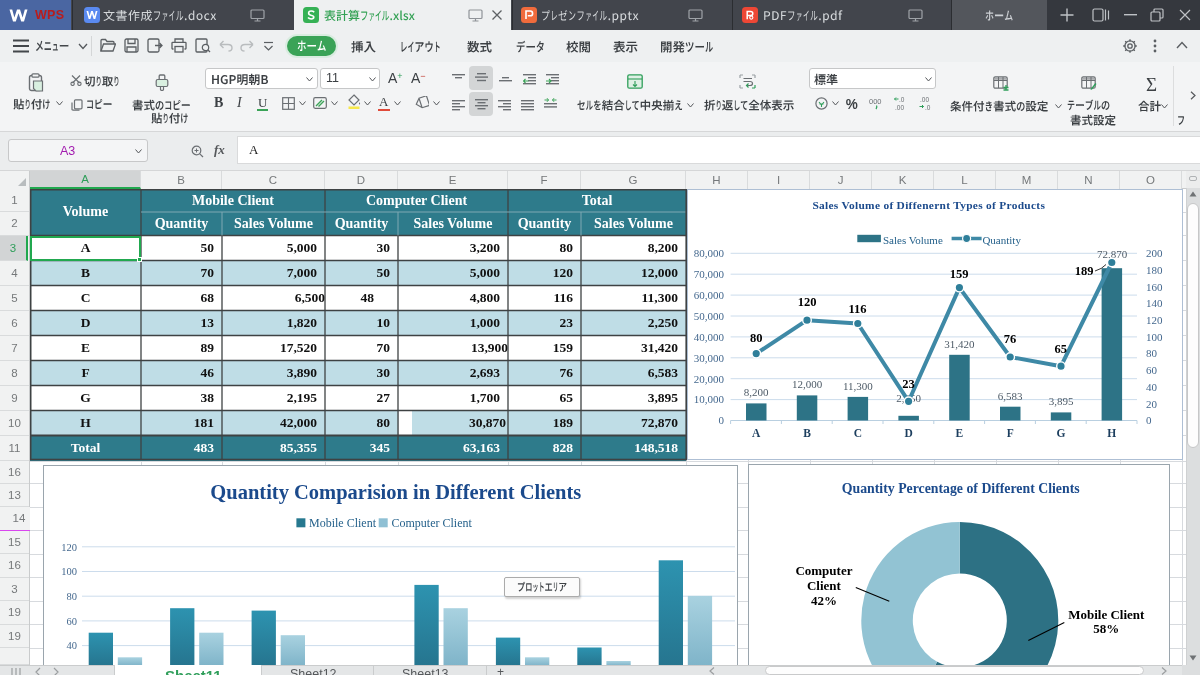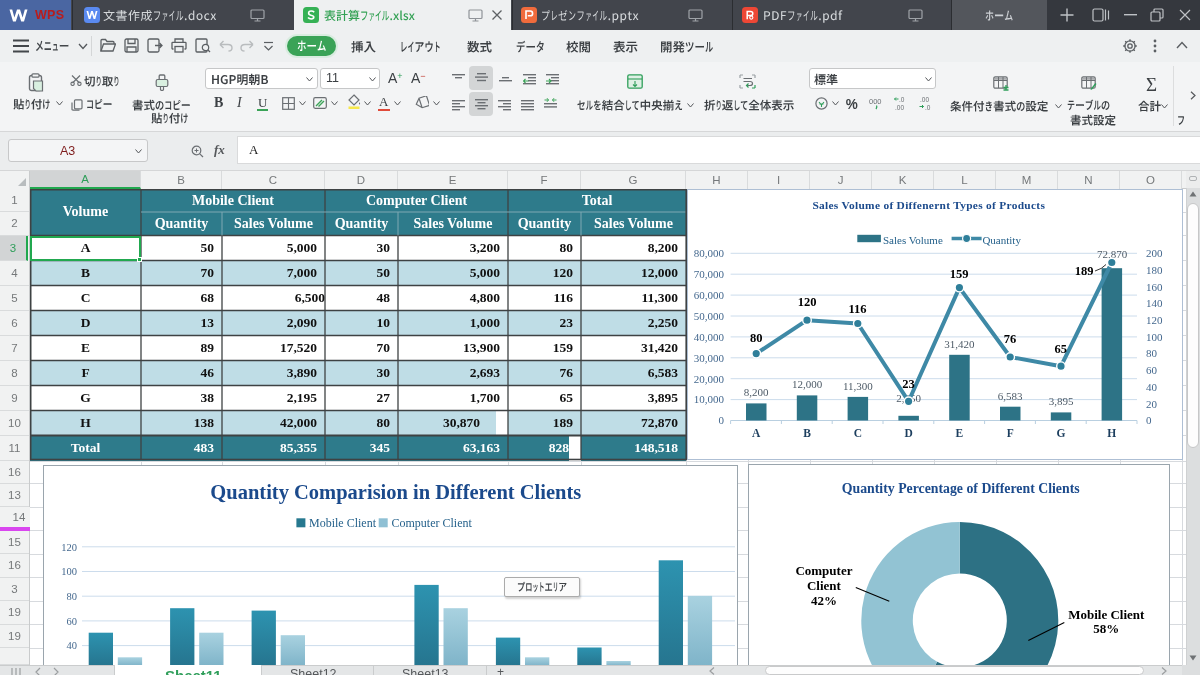--- a/index.html
+++ b/index.html
@@ -407,21 +407,21 @@
   </svg>
 <div style="position:absolute;left:1172.5px;top:66px;width:1px;height:60px;background:#dcddde"></div>
 <svg style="position:absolute;left:1177.0px;top:112.5px;overflow:visible" width="8" height="14" viewBox="0 -11.5 8 14">
     <path d="M7.1 -7.7Q7.0 -7.5 7.0 -7.3Q7.0 -7.1 6.9 -6.9Q6.9 -6.5 6.8 -6.0Q6.7 -5.4 6.5 -4.9Q6.4 -4.3 6.2 -3.7Q6.0 -3.2 5.7 -2.7Q5.4 -2.0 4.9 -1.4Q4.4 -0.8 3.8 -0.4Q3.2 0.1 2.5 0.4L1.7 -0.8Q2.5 -1.1 3.1 -1.5Q3.7 -1.9 4.1 -2.4Q4.5 -2.9 4.9 -3.5Q5.1 -4.0 5.3 -4.6Q5.5 -5.2 5.7 -5.8Q5.8 -6.4 5.8 -6.9Q5.7 -6.9 5.4 -6.9Q5.2 -6.9 4.8 -6.9Q4.4 -6.9 4.0 -6.9Q3.5 -6.9 3.1 -6.9Q2.7 -6.9 2.4 -6.9Q2.1 -6.9 2.0 -6.9Q1.7 -6.9 1.5 -6.9Q1.2 -6.9 1.1 -6.9V-8.3Q1.2 -8.3 1.4 -8.3Q1.5 -8.2 1.7 -8.2Q1.9 -8.2 2.0 -8.2Q2.1 -8.2 2.4 -8.2Q2.6 -8.2 2.9 -8.2Q3.2 -8.2 3.6 -8.2Q4.0 -8.2 4.3 -8.2Q4.7 -8.2 5.0 -8.2Q5.3 -8.2 5.5 -8.2Q5.7 -8.2 5.8 -8.2Q5.9 -8.2 6.1 -8.2Q6.2 -8.2 6.4 -8.3Z" fill="#3c4044"></path>
   </svg>
 <svg class="abs" style="left:1190px;top:91px" width="6" height="9" viewBox="0 0 6 9">
     <path d="M1 0.8 L5 4.5 L1 8.2" stroke="#55585b" stroke-width="1.2" fill="none"></path>
   </svg>
 <div style="position:absolute;left:0;top:132px;width:1200px;height:39px;background:#ebedee"></div>
 <div style="position:absolute;left:8px;top:139px;width:140px;height:23px;background:#f4f5f6;border:1px solid #c7c8c9;border-radius:3px"></div>
-<div style="position:absolute;left:60px;top:144px;font-size:12.5px;color:#7f1d1d">A3</div>
+<div style="position:absolute;left:60px;top:144px;font-size:12.5px;color:#a21caf">A3</div>
 <svg class="abs" style="left:135px;top:148.5px" width="7" height="5" viewBox="0 0 7 5">
     <path d="M0.5 0.5 L3.5 4 L6.5 0.5" stroke="#55585b" fill="none"></path>
   </svg>
 <svg class="abs" style="left:191px;top:145px" width="13" height="13" viewBox="0 0 13 13">
 <circle cx="5.5" cy="5.5" r="4.3" fill="none" stroke="#6b6f73" stroke-width="1.2"></circle>
 <path d="M8.8 8.8 L12 12" stroke="#6b6f73" stroke-width="1.2"></path>
 <path d="M3.5 5.5 L7.5 5.5 M5.5 3.5 L5.5 7.5" stroke="#6b6f73" stroke-width="1"></path>
   </svg>
 <div style="position:absolute;left:214px;top:142px;font-size:13px;font-style:italic;color:#55585b;font-family:Liberation Serif,serif;font-weight:bold">fx</div>
 <div style="position:absolute;left:237px;top:136px;width:963px;height:28px;background:#fff;border:1px solid #d9dadb;border-right:none"></div>
@@ -454,21 +454,21 @@
 <div style="position:absolute;left:0;top:260.5px;width:29px;height:25.0px;background:#f1f2f2;border-bottom:1px solid #d9dbdc;font-size:11.5px;color:#75787a;display:flex;align-items:center;justify-content:center">4</div>
 <div style="position:absolute;left:0;top:285.5px;width:29px;height:25.0px;background:#f1f2f2;border-bottom:1px solid #d9dbdc;font-size:11.5px;color:#75787a;display:flex;align-items:center;justify-content:center">5</div>
 <div style="position:absolute;left:0;top:310.5px;width:29px;height:25.0px;background:#f1f2f2;border-bottom:1px solid #d9dbdc;font-size:11.5px;color:#75787a;display:flex;align-items:center;justify-content:center">6</div>
 <div style="position:absolute;left:0;top:335.5px;width:29px;height:25.0px;background:#f1f2f2;border-bottom:1px solid #d9dbdc;font-size:11.5px;color:#75787a;display:flex;align-items:center;justify-content:center">7</div>
 <div style="position:absolute;left:0;top:360.5px;width:29px;height:25.0px;background:#f1f2f2;border-bottom:1px solid #d9dbdc;font-size:11.5px;color:#75787a;display:flex;align-items:center;justify-content:center">8</div>
 <div style="position:absolute;left:0;top:385.5px;width:29px;height:25.0px;background:#f1f2f2;border-bottom:1px solid #d9dbdc;font-size:11.5px;color:#75787a;display:flex;align-items:center;justify-content:center">9</div>
 <div style="position:absolute;left:0;top:410.5px;width:29px;height:25.0px;background:#f1f2f2;border-bottom:1px solid #d9dbdc;font-size:11.5px;color:#75787a;display:flex;align-items:center;justify-content:center">10</div>
 <div style="position:absolute;left:0;top:435.5px;width:29px;height:25.5px;background:#f1f2f2;border-bottom:1px solid #d9dbdc;font-size:11.5px;color:#75787a;display:flex;align-items:center;justify-content:center">11</div>
 <div style="position:absolute;left:0;top:461px;width:29px;height:22.5px;background:#f1f2f2;border-bottom:1px solid #d9dbdc;font-size:11.5px;color:#75787a;display:flex;align-items:center;justify-content:center">16</div>
 <div style="position:absolute;left:0;top:483.5px;width:29px;height:23.5px;background:#f1f2f2;border-bottom:1px solid #d9dbdc;font-size:11.5px;color:#75787a;display:flex;align-items:center;justify-content:center">13</div>
-<div style="position:absolute;left:0;top:507px;width:38px;height:23.5px;background:#f1f2f2;border-bottom:4px solid #d946ef;font-size:11.5px;color:#75787a;display:flex;align-items:center;justify-content:center">14</div>
+<div style="position:absolute;left:0;top:507px;width:38px;height:23.5px;background:#f1f2f2;border-bottom:1px solid #d946ef;font-size:11.5px;color:#75787a;display:flex;align-items:center;justify-content:center">14</div>
 <div style="position:absolute;left:0;top:530.5px;width:29px;height:23.5px;background:#f1f2f2;border-bottom:1px solid #d9dbdc;font-size:11.5px;color:#75787a;display:flex;align-items:center;justify-content:center">15</div>
 <div style="position:absolute;left:0;top:554px;width:29px;height:23.5px;background:#f1f2f2;border-bottom:1px solid #d9dbdc;font-size:11.5px;color:#75787a;display:flex;align-items:center;justify-content:center">16</div>
 <div style="position:absolute;left:0;top:577.5px;width:29px;height:23.5px;background:#f1f2f2;border-bottom:1px solid #d9dbdc;font-size:11.5px;color:#75787a;display:flex;align-items:center;justify-content:center">3</div>
 <div style="position:absolute;left:0;top:601px;width:29px;height:23.5px;background:#f1f2f2;border-bottom:1px solid #d9dbdc;font-size:11.5px;color:#75787a;display:flex;align-items:center;justify-content:center">19</div>
 <div style="position:absolute;left:0;top:624.5px;width:29px;height:23.5px;background:#f1f2f2;border-bottom:1px solid #d9dbdc;font-size:11.5px;color:#75787a;display:flex;align-items:center;justify-content:center">19</div>
 <div style="position:absolute;left:0;top:648px;width:29px;height:17px;background:#f1f2f2;border-bottom:1px solid #d9dbdc;font-size:11.5px;color:#75787a;display:flex;align-items:center;justify-content:center"></div>
 <div style="position:absolute;left:30px;top:189px;width:1156px;height:476px;background:#fff"></div>
 <svg class="abs" style="left:30px;top:189px" width="1156" height="476" viewBox="0 0 1156 476" shape-rendering="crispEdges">
     <line x1="111" y1="0" x2="111" y2="476" stroke="#d7dade" stroke-width="1"></line>
     <line x1="192" y1="0" x2="192" y2="476" stroke="#d7dade" stroke-width="1"></line>
@@ -526,65 +526,65 @@
 <div style="position:absolute;left:30px;top:260.5px;width:111px;height:25.0px;background:#bfdde6;display:flex;align-items:center;justify-content:center;font-weight:bold;font-family:Liberation Serif,serif;font-size:13.5px;color:#111">B</div>
 <div style="position:absolute;left:141px;top:260.5px;width:81px;height:25.0px;background:#bfdde6;display:flex;align-items:center;justify-content:flex-end;padding-right:8px;font-weight:bold;font-family:Liberation Serif,serif;font-size:13.5px;color:#111">70</div>
 <div style="position:absolute;left:222px;top:260.5px;width:103px;height:25.0px;background:#bfdde6;display:flex;align-items:center;justify-content:flex-end;padding-right:8px;font-weight:bold;font-family:Liberation Serif,serif;font-size:13.5px;color:#111">7,000</div>
 <div style="position:absolute;left:325px;top:260.5px;width:73px;height:25.0px;background:#bfdde6;display:flex;align-items:center;justify-content:flex-end;padding-right:8px;font-weight:bold;font-family:Liberation Serif,serif;font-size:13.5px;color:#111">50</div>
 <div style="position:absolute;left:398px;top:260.5px;width:110px;height:25.0px;background:#bfdde6;display:flex;align-items:center;justify-content:flex-end;padding-right:8px;font-weight:bold;font-family:Liberation Serif,serif;font-size:13.5px;color:#111">5,000</div>
 <div style="position:absolute;left:508px;top:260.5px;width:73px;height:25.0px;background:#bfdde6;display:flex;align-items:center;justify-content:flex-end;padding-right:8px;font-weight:bold;font-family:Liberation Serif,serif;font-size:13.5px;color:#111">120</div>
 <div style="position:absolute;left:581px;top:260.5px;width:105px;height:25.0px;background:#bfdde6;display:flex;align-items:center;justify-content:flex-end;padding-right:8px;font-weight:bold;font-family:Liberation Serif,serif;font-size:13.5px;color:#111">12,000</div>
 <div style="position:absolute;left:30px;top:285.5px;width:111px;height:25.0px;background:#fff;display:flex;align-items:center;justify-content:center;font-weight:bold;font-family:Liberation Serif,serif;font-size:13.5px;color:#111">C</div>
 <div style="position:absolute;left:141px;top:285.5px;width:81px;height:25.0px;background:#fff;display:flex;align-items:center;justify-content:flex-end;padding-right:8px;font-weight:bold;font-family:Liberation Serif,serif;font-size:13.5px;color:#111">68</div>
 <div style="position:absolute;left:222px;top:285.5px;width:103px;height:25.0px;background:#fff;display:flex;align-items:center;justify-content:flex-end;font-weight:bold;font-family:Liberation Serif,serif;font-size:13.5px;color:#111">6,500</div>
-<div style="position:absolute;left:325px;top:285.5px;width:73px;height:25.0px;background:#fff;display:flex;align-items:center;justify-content:flex-end;padding-right:8px;font-weight:bold;font-family:Liberation Serif,serif;font-size:13.5px;color:#111">48</div>
+<div style="position:absolute;left:325px;top:285.5px;width:73px;height:25.0px;background:#fff;display:flex;align-items:center;justify-content:flex-end;padding-right:24px;font-weight:bold;font-family:Liberation Serif,serif;font-size:13.5px;color:#111">48</div>
 <div style="position:absolute;left:398px;top:285.5px;width:110px;height:25.0px;background:#fff;display:flex;align-items:center;justify-content:flex-end;padding-right:8px;font-weight:bold;font-family:Liberation Serif,serif;font-size:13.5px;color:#111">4,800</div>
 <div style="position:absolute;left:508px;top:285.5px;width:73px;height:25.0px;background:#fff;display:flex;align-items:center;justify-content:flex-end;padding-right:8px;font-weight:bold;font-family:Liberation Serif,serif;font-size:13.5px;color:#111">116</div>
 <div style="position:absolute;left:581px;top:285.5px;width:105px;height:25.0px;background:#fff;display:flex;align-items:center;justify-content:flex-end;padding-right:8px;font-weight:bold;font-family:Liberation Serif,serif;font-size:13.5px;color:#111">11,300</div>
 <div style="position:absolute;left:30px;top:310.5px;width:111px;height:25.0px;background:#bfdde6;display:flex;align-items:center;justify-content:center;font-weight:bold;font-family:Liberation Serif,serif;font-size:13.5px;color:#111">D</div>
 <div style="position:absolute;left:141px;top:310.5px;width:81px;height:25.0px;background:#bfdde6;display:flex;align-items:center;justify-content:flex-end;padding-right:8px;font-weight:bold;font-family:Liberation Serif,serif;font-size:13.5px;color:#111">13</div>
-<div style="position:absolute;left:222px;top:310.5px;width:103px;height:25.0px;background:#bfdde6;display:flex;align-items:center;justify-content:flex-end;padding-right:8px;font-weight:bold;font-family:Liberation Serif,serif;font-size:13.5px;color:#111">2,090</div>
+<div style="position:absolute;left:222px;top:310.5px;width:103px;height:25.0px;background:#bfdde6;display:flex;align-items:center;justify-content:flex-end;padding-right:8px;font-weight:bold;font-family:Liberation Serif,serif;font-size:13.5px;color:#111">1,820</div>
 <div style="position:absolute;left:325px;top:310.5px;width:73px;height:25.0px;background:#bfdde6;display:flex;align-items:center;justify-content:flex-end;padding-right:8px;font-weight:bold;font-family:Liberation Serif,serif;font-size:13.5px;color:#111">10</div>
 <div style="position:absolute;left:398px;top:310.5px;width:110px;height:25.0px;background:#bfdde6;display:flex;align-items:center;justify-content:flex-end;padding-right:8px;font-weight:bold;font-family:Liberation Serif,serif;font-size:13.5px;color:#111">1,000</div>
 <div style="position:absolute;left:508px;top:310.5px;width:73px;height:25.0px;background:#bfdde6;display:flex;align-items:center;justify-content:flex-end;padding-right:8px;font-weight:bold;font-family:Liberation Serif,serif;font-size:13.5px;color:#111">23</div>
 <div style="position:absolute;left:581px;top:310.5px;width:105px;height:25.0px;background:#bfdde6;display:flex;align-items:center;justify-content:flex-end;padding-right:8px;font-weight:bold;font-family:Liberation Serif,serif;font-size:13.5px;color:#111">2,250</div>
 <div style="position:absolute;left:30px;top:335.5px;width:111px;height:25.0px;background:#fff;display:flex;align-items:center;justify-content:center;font-weight:bold;font-family:Liberation Serif,serif;font-size:13.5px;color:#111">E</div>
 <div style="position:absolute;left:141px;top:335.5px;width:81px;height:25.0px;background:#fff;display:flex;align-items:center;justify-content:flex-end;padding-right:8px;font-weight:bold;font-family:Liberation Serif,serif;font-size:13.5px;color:#111">89</div>
 <div style="position:absolute;left:222px;top:335.5px;width:103px;height:25.0px;background:#fff;display:flex;align-items:center;justify-content:flex-end;padding-right:8px;font-weight:bold;font-family:Liberation Serif,serif;font-size:13.5px;color:#111">17,520</div>
 <div style="position:absolute;left:325px;top:335.5px;width:73px;height:25.0px;background:#fff;display:flex;align-items:center;justify-content:flex-end;padding-right:8px;font-weight:bold;font-family:Liberation Serif,serif;font-size:13.5px;color:#111">70</div>
-<div style="position:absolute;left:398px;top:335.5px;width:110px;height:25.0px;background:#fff;display:flex;align-items:center;justify-content:flex-end;padding-right:8px;font-weight:bold;font-family:Liberation Serif,serif;font-size:13.5px;color:#111">13,900</div>
+<div style="position:absolute;left:398px;top:335.5px;width:110px;height:25.0px;background:#fff;display:flex;align-items:center;justify-content:flex-end;font-weight:bold;font-family:Liberation Serif,serif;font-size:13.5px;color:#111">13,900</div>
 <div style="position:absolute;left:508px;top:335.5px;width:73px;height:25.0px;background:#fff;display:flex;align-items:center;justify-content:flex-end;padding-right:8px;font-weight:bold;font-family:Liberation Serif,serif;font-size:13.5px;color:#111">159</div>
 <div style="position:absolute;left:581px;top:335.5px;width:105px;height:25.0px;background:#fff;display:flex;align-items:center;justify-content:flex-end;padding-right:8px;font-weight:bold;font-family:Liberation Serif,serif;font-size:13.5px;color:#111">31,420</div>
 <div style="position:absolute;left:30px;top:360.5px;width:111px;height:25.0px;background:#bfdde6;display:flex;align-items:center;justify-content:center;font-weight:bold;font-family:Liberation Serif,serif;font-size:13.5px;color:#111">F</div>
 <div style="position:absolute;left:141px;top:360.5px;width:81px;height:25.0px;background:#bfdde6;display:flex;align-items:center;justify-content:flex-end;padding-right:8px;font-weight:bold;font-family:Liberation Serif,serif;font-size:13.5px;color:#111">46</div>
 <div style="position:absolute;left:222px;top:360.5px;width:103px;height:25.0px;background:#bfdde6;display:flex;align-items:center;justify-content:flex-end;padding-right:8px;font-weight:bold;font-family:Liberation Serif,serif;font-size:13.5px;color:#111">3,890</div>
 <div style="position:absolute;left:325px;top:360.5px;width:73px;height:25.0px;background:#bfdde6;display:flex;align-items:center;justify-content:flex-end;padding-right:8px;font-weight:bold;font-family:Liberation Serif,serif;font-size:13.5px;color:#111">30</div>
 <div style="position:absolute;left:398px;top:360.5px;width:110px;height:25.0px;background:#bfdde6;display:flex;align-items:center;justify-content:flex-end;padding-right:8px;font-weight:bold;font-family:Liberation Serif,serif;font-size:13.5px;color:#111">2,693</div>
 <div style="position:absolute;left:508px;top:360.5px;width:73px;height:25.0px;background:#bfdde6;display:flex;align-items:center;justify-content:flex-end;padding-right:8px;font-weight:bold;font-family:Liberation Serif,serif;font-size:13.5px;color:#111">76</div>
 <div style="position:absolute;left:581px;top:360.5px;width:105px;height:25.0px;background:#bfdde6;display:flex;align-items:center;justify-content:flex-end;padding-right:8px;font-weight:bold;font-family:Liberation Serif,serif;font-size:13.5px;color:#111">6,583</div>
 <div style="position:absolute;left:30px;top:385.5px;width:111px;height:25.0px;background:#fff;display:flex;align-items:center;justify-content:center;font-weight:bold;font-family:Liberation Serif,serif;font-size:13.5px;color:#111">G</div>
 <div style="position:absolute;left:141px;top:385.5px;width:81px;height:25.0px;background:#fff;display:flex;align-items:center;justify-content:flex-end;padding-right:8px;font-weight:bold;font-family:Liberation Serif,serif;font-size:13.5px;color:#111">38</div>
 <div style="position:absolute;left:222px;top:385.5px;width:103px;height:25.0px;background:#fff;display:flex;align-items:center;justify-content:flex-end;padding-right:8px;font-weight:bold;font-family:Liberation Serif,serif;font-size:13.5px;color:#111">2,195</div>
 <div style="position:absolute;left:325px;top:385.5px;width:73px;height:25.0px;background:#fff;display:flex;align-items:center;justify-content:flex-end;padding-right:8px;font-weight:bold;font-family:Liberation Serif,serif;font-size:13.5px;color:#111">27</div>
 <div style="position:absolute;left:398px;top:385.5px;width:110px;height:25.0px;background:#fff;display:flex;align-items:center;justify-content:flex-end;padding-right:8px;font-weight:bold;font-family:Liberation Serif,serif;font-size:13.5px;color:#111">1,700</div>
 <div style="position:absolute;left:508px;top:385.5px;width:73px;height:25.0px;background:#fff;display:flex;align-items:center;justify-content:flex-end;padding-right:8px;font-weight:bold;font-family:Liberation Serif,serif;font-size:13.5px;color:#111">65</div>
 <div style="position:absolute;left:581px;top:385.5px;width:105px;height:25.0px;background:#fff;display:flex;align-items:center;justify-content:flex-end;padding-right:8px;font-weight:bold;font-family:Liberation Serif,serif;font-size:13.5px;color:#111">3,895</div>
 <div style="position:absolute;left:30px;top:410.5px;width:111px;height:25.0px;background:#bfdde6;display:flex;align-items:center;justify-content:center;font-weight:bold;font-family:Liberation Serif,serif;font-size:13.5px;color:#111">H</div>
-<div style="position:absolute;left:141px;top:410.5px;width:81px;height:25.0px;background:#bfdde6;display:flex;align-items:center;justify-content:flex-end;padding-right:8px;font-weight:bold;font-family:Liberation Serif,serif;font-size:13.5px;color:#111">138</div>
+<div style="position:absolute;left:141px;top:410.5px;width:81px;height:25.0px;background:#bfdde6;display:flex;align-items:center;justify-content:flex-end;padding-right:8px;font-weight:bold;font-family:Liberation Serif,serif;font-size:13.5px;color:#111">181</div>
 <div style="position:absolute;left:222px;top:410.5px;width:103px;height:25.0px;background:#bfdde6;display:flex;align-items:center;justify-content:flex-end;padding-right:8px;font-weight:bold;font-family:Liberation Serif,serif;font-size:13.5px;color:#111">42,000</div>
 <div style="position:absolute;left:325px;top:410.5px;width:73px;height:25.0px;background:#bfdde6;display:flex;align-items:center;justify-content:flex-end;padding-right:8px;font-weight:bold;font-family:Liberation Serif,serif;font-size:13.5px;color:#111">80</div>
-<div style="position:absolute;left:398px;top:410.5px;width:98px;height:25.0px;background:#bfdde6;display:flex;align-items:center;justify-content:flex-end;padding-right:16px;font-weight:bold;font-family:Liberation Serif,serif;font-size:13.5px;color:#111">30,870</div>
+<div style="position:absolute;left:412px;top:410.5px;width:110px;height:25.0px;background:#bfdde6;display:flex;align-items:center;justify-content:flex-end;padding-right:16px;font-weight:bold;font-family:Liberation Serif,serif;font-size:13.5px;color:#111">30,870</div>
 <div style="position:absolute;left:508px;top:410.5px;width:73px;height:25.0px;background:#bfdde6;display:flex;align-items:center;justify-content:flex-end;padding-right:8px;font-weight:bold;font-family:Liberation Serif,serif;font-size:13.5px;color:#111">189</div>
 <div style="position:absolute;left:581px;top:410.5px;width:105px;height:25.0px;background:#bfdde6;display:flex;align-items:center;justify-content:flex-end;padding-right:8px;font-weight:bold;font-family:Liberation Serif,serif;font-size:13.5px;color:#111">72,870</div>
 <div style="position:absolute;left:30px;top:435.5px;width:111px;height:25.5px;background:#2e7b8b;display:flex;align-items:center;justify-content:center;font-weight:bold;font-family:Liberation Serif,serif;font-size:13.5px;color:#fff">Total</div>
 <div style="position:absolute;left:141px;top:435.5px;width:81px;height:25.5px;background:#2e7b8b;display:flex;align-items:center;justify-content:flex-end;padding-right:8px;font-weight:bold;font-family:Liberation Serif,serif;font-size:13.5px;color:#fff">483</div>
 <div style="position:absolute;left:222px;top:435.5px;width:103px;height:25.5px;background:#2e7b8b;display:flex;align-items:center;justify-content:flex-end;padding-right:8px;font-weight:bold;font-family:Liberation Serif,serif;font-size:13.5px;color:#fff">85,355</div>
 <div style="position:absolute;left:325px;top:435.5px;width:73px;height:25.5px;background:#2e7b8b;display:flex;align-items:center;justify-content:flex-end;padding-right:8px;font-weight:bold;font-family:Liberation Serif,serif;font-size:13.5px;color:#fff">345</div>
 <div style="position:absolute;left:398px;top:435.5px;width:110px;height:25.5px;background:#2e7b8b;display:flex;align-items:center;justify-content:flex-end;padding-right:8px;font-weight:bold;font-family:Liberation Serif,serif;font-size:13.5px;color:#fff">63,163</div>
-<div style="position:absolute;left:508px;top:435.5px;width:61px;height:25.5px;background:#2e7b8b;display:flex;align-items:center;justify-content:flex-end;font-weight:bold;font-family:Liberation Serif,serif;font-size:13.5px;color:#fff">828</div>
+<div style="position:absolute;left:508px;top:435.5px;width:73px;height:25.5px;background:#2e7b8b;display:flex;align-items:center;justify-content:flex-end;padding-right:8px;font-weight:bold;font-family:Liberation Serif,serif;font-size:13.5px;color:#fff">828</div>
 <div style="position:absolute;left:581px;top:435.5px;width:105px;height:25.5px;background:#2e7b8b;display:flex;align-items:center;justify-content:flex-end;padding-right:8px;font-weight:bold;font-family:Liberation Serif,serif;font-size:13.5px;color:#fff">148,518</div>
 <svg class="abs" style="left:30px;top:189px" width="658" height="272" viewBox="0 0 658 272">
     <line x1="111" y1="0" x2="111" y2="271" stroke="#3e4243" stroke-width="1.3"></line>
     <line x1="295" y1="0" x2="295" y2="271" stroke="#3e4243" stroke-width="1.3"></line>
     <line x1="478" y1="0" x2="478" y2="271" stroke="#3e4243" stroke-width="1.3"></line>
     <line x1="192" y1="46.5" x2="192" y2="271" stroke="#3e4243" stroke-width="1.3"></line>
     <line x1="368" y1="46.5" x2="368" y2="271" stroke="#3e4243" stroke-width="1.3"></line>
     <line x1="551" y1="46.5" x2="551" y2="271" stroke="#3e4243" stroke-width="1.3"></line>
     <line x1="0" y1="46.5" x2="656" y2="46.5" stroke="#3e4243" stroke-width="1.3"></line>
     <line x1="0" y1="71.5" x2="656" y2="71.5" stroke="#3e4243" stroke-width="1.3"></line>

